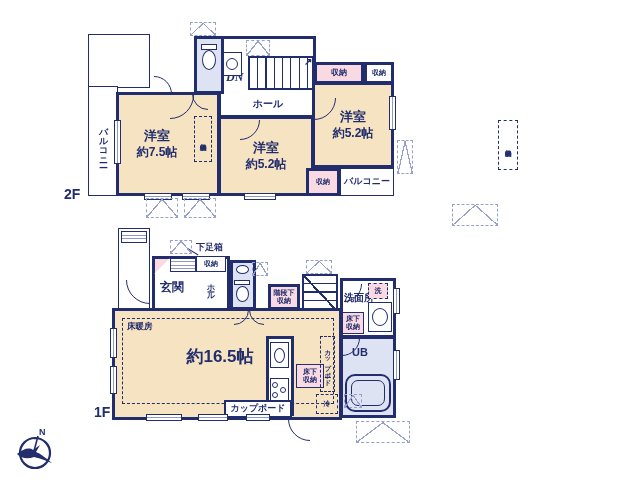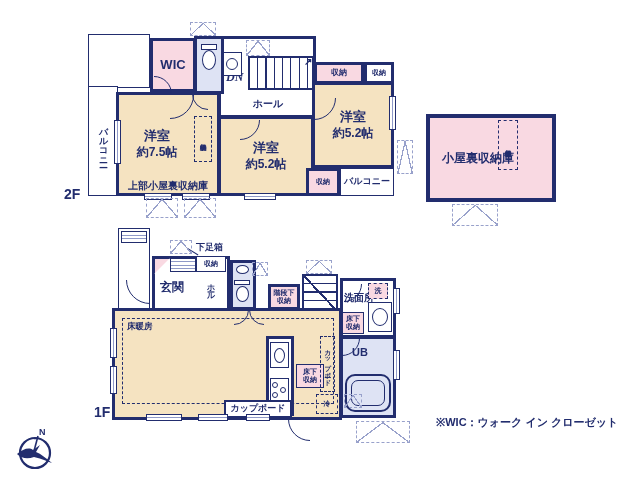--- a/index.html
+++ b/index.html
@@ -65,35 +65,31 @@
   </div>
 
   <div class="room white" style="left:218px;top:36px;width:98px;height:82px"></div>
   <div class="stairsH" style="left:248px;top:56px;width:66px;height:34px"></div>
   <span class="abs serifit" style="left:226px;top:70px">DN</span>
   <span class="abs lbl" style="left:304px;top:56px;font-size:10px">↗</span>
   <div class="abs lbl" style="left:222px;top:98px;width:92px;font-size:10px">ホール</div>
   <div class="box" style="left:222px;top:52px;width:20px;height:24px"></div>
   <div class="oval" style="left:226px;top:58px;width:12px;height:12px"></div>
 
-  <div class="room pink" style="left:150px;top:38px;width:46px;height:54px">
-    <span class="lbl name">WIC</span>
-  </div>
   <div class="room lav" style="left:194px;top:36px;width:30px;height:58px"></div>
   <div class="box" style="left:201px;top:44px;width:16px;height:6px"></div>
   <div class="oval" style="left:202px;top:50px;width:14px;height:20px"></div>
 
   <div class="room beige" style="left:116px;top:92px;width:104px;height:104px">
     <span class="lbl name" style="padding-right:22px">洋室</span>
     <span class="lbl size" style="padding-right:22px">約7.5帖</span>
   </div>
   <div class="dashbox" style="left:194px;top:116px;width:18px;height:46px">
     <span class="lbl vtext" style="font-size:6.5px">収納梯子</span>
   </div>
-  <div class="abs lbl" style="left:118px;top:180px;width:100px;font-size:10px">上部小屋裏収納庫</div>
 
   <div class="room beige" style="left:218px;top:116px;width:96px;height:80px">
     <span class="lbl name">洋室</span>
     <span class="lbl size">約5.2帖</span>
   </div>
 
   <div class="room pink" style="left:314px;top:62px;width:50px;height:22px">
     <span class="lbl sm">収納</span>
   </div>
   <div class="room white" style="left:364px;top:62px;width:30px;height:22px">
@@ -123,23 +119,20 @@
   <div class="winv" style="left:114px;top:120px;height:44px"></div>
 
   <div class="eave" style="left:190px;top:22px;width:26px;height:14px"></div>
   <div class="eave" style="left:246px;top:40px;width:24px;height:16px"></div>
   <div class="eave" style="left:146px;top:198px;width:32px;height:20px"></div>
   <div class="eave" style="left:184px;top:198px;width:32px;height:20px"></div>
   <div class="eave" style="left:397px;top:140px;width:16px;height:34px"></div>
 
   <span class="floor-tag" style="left:64px;top:186px">2F</span>
 
-  <div class="room thick pink" style="left:426px;top:114px;width:130px;height:88px;justify-content:flex-start;flex-direction:row;padding-left:12px">
-    <span class="lbl" style="font-size:12px">小屋裏収納庫</span>
-  </div>
   <div class="dashbox" style="left:498px;top:120px;width:20px;height:50px">
     <span class="lbl vtext" style="font-size:6.5px">収納梯子</span>
   </div>
   <div class="eave" style="left:452px;top:204px;width:46px;height:22px"></div>
 
   <div class="abs white" style="left:118px;top:228px;width:32px;height:82px;border:1.5px solid var(--wall)"></div>
   <div class="hatch" style="left:121px;top:231px;width:26px;height:12px"></div>
   <div class="q q-bl" style="left:126px;top:256px;width:48px;height:48px"></div>
 
   <div class="room white" style="left:152px;top:256px;width:78px;height:56px"></div>
@@ -162,20 +155,21 @@
     <span class="lbl xs">階段下</span>
     <span class="lbl xs">収納</span>
   </div>
   <div class="stairsU" style="left:302px;top:274px;width:36px;height:38px"></div>
   <span class="abs serifit" style="left:312px;top:312px">UP</span>
 
   <div class="room beige" style="left:112px;top:308px;width:230px;height:112px"></div>
   <div class="dashbox" style="left:122px;top:318px;width:212px;height:86px;border-color:var(--wall)"></div>
   <span class="abs lbl" style="left:127px;top:321px;font-size:8.5px">床暖房</span>
   <div class="abs" style="left:150px;top:340px;width:140px;text-align:center">
+    <div class="lbl" style="font-size:17px;margin-top:6px">約16.5帖</div>
   </div>
 
   <div class="room white" style="left:266px;top:336px;width:28px;height:80px"></div>
   <div class="box" style="left:270px;top:342px;width:19px;height:26px"></div>
   <div class="oval" style="left:274px;top:348px;width:11px;height:15px"></div>
   <div class="box" style="left:270px;top:378px;width:19px;height:30px"></div>
   <div class="dot" style="left:272px;top:382px"></div>
   <div class="dot" style="left:272px;top:392px"></div>
   <div class="dot" style="left:280px;top:387px"></div>
 
@@ -233,15 +227,14 @@
 
   <span class="floor-tag" style="left:94px;top:404px">1F</span>
 
   <svg class="abs" style="left:12px;top:426px" width="48" height="48" viewBox="0 0 48 48">
     <circle cx="23" cy="27" r="15" fill="none" stroke="#222d6e" stroke-width="2.2"></circle>
     <path d="M22 25 L26 10" stroke="#222d6e" stroke-width="1.6" fill="none"></path>
     <path d="M26 10 l-4 4 l2 -1 z" fill="#222d6e"></path>
     <path d="M5 28 C11 23 17 21 21 24 L28 19 L24 26 C29 28 34 32 40 37 C32 34 27 32 22 31 C16 33 10 33 5 28 Z" fill="#222d6e"></path>
     <text x="27" y="9" font-size="9" font-weight="bold" fill="#222d6e">N</text>
   </svg>
-  <span class="note" style="left:436px;top:414px">※WIC：ウォーク イン クローゼット</span>
 
 </div>
 
 </body></html>

